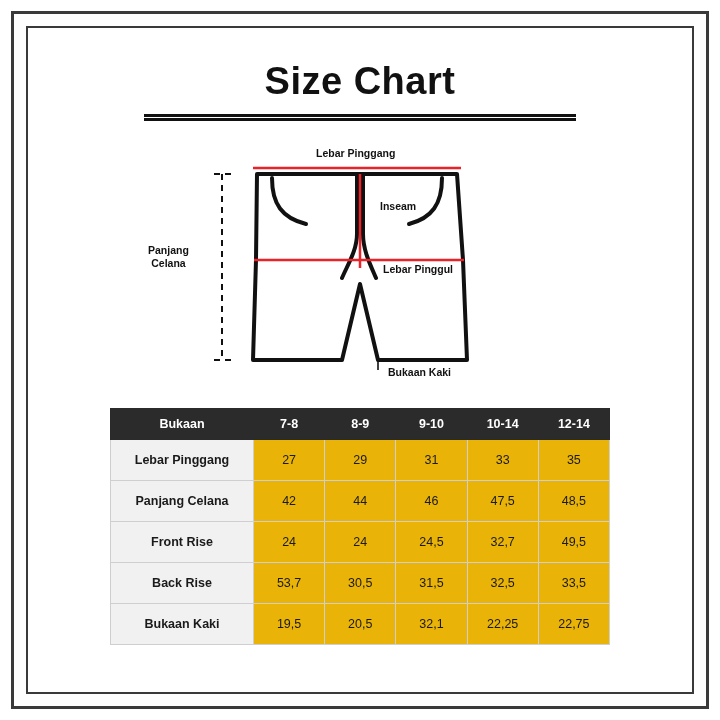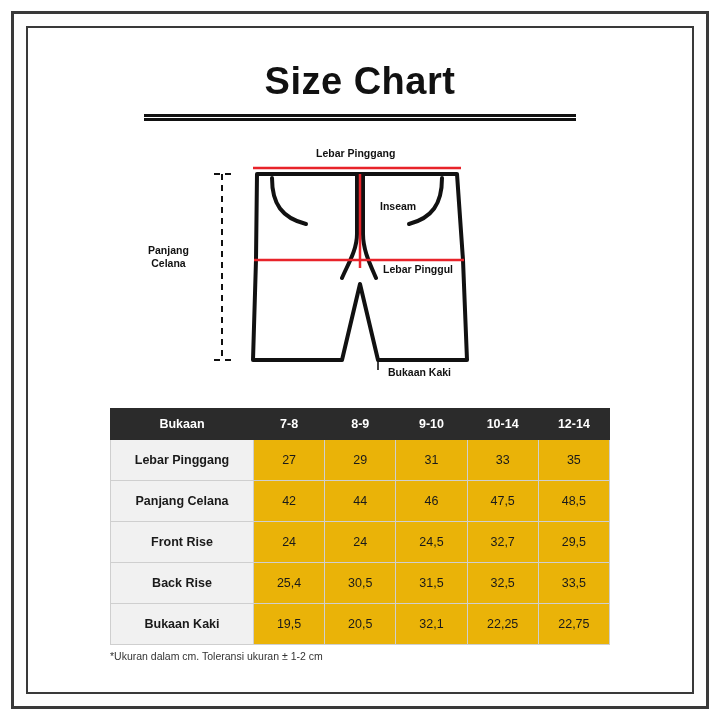--- a/index.html
+++ b/index.html
@@ -200,37 +200,36 @@
           <td class="val-cell">46</td>
           <td class="val-cell">47,5</td>
           <td class="val-cell">48,5</td>
         </tr>
         <tr>
           <td class="attr-cell">Front Rise</td>
           <td class="val-cell">24</td>
           <td class="val-cell">24</td>
           <td class="val-cell">24,5</td>
           <td class="val-cell">32,7</td>
-          <td class="val-cell">29,5</td>
+          <td class="val-cell">49,5</td>
         </tr>
         <tr>
           <td class="attr-cell">Back Rise</td>
-          <td class="val-cell">25,4</td>
+          <td class="val-cell">53,7</td>
           <td class="val-cell">30,5</td>
           <td class="val-cell">31,5</td>
           <td class="val-cell">32,5</td>
           <td class="val-cell">33,5</td>
         </tr>
         <tr>
           <td class="attr-cell">Bukaan Kaki</td>
           <td class="val-cell">19,5</td>
           <td class="val-cell">20,5</td>
           <td class="val-cell">32,1</td>
           <td class="val-cell">22,25</td>
           <td class="val-cell">22,75</td>
         </tr>
       </tbody>
     </table>
   </div>
 
-  <div class="footnote">*Ukuran dalam cm. Toleransi ukuran ± 1-2 cm</div>
 
 </div>
 
 </body></html>

